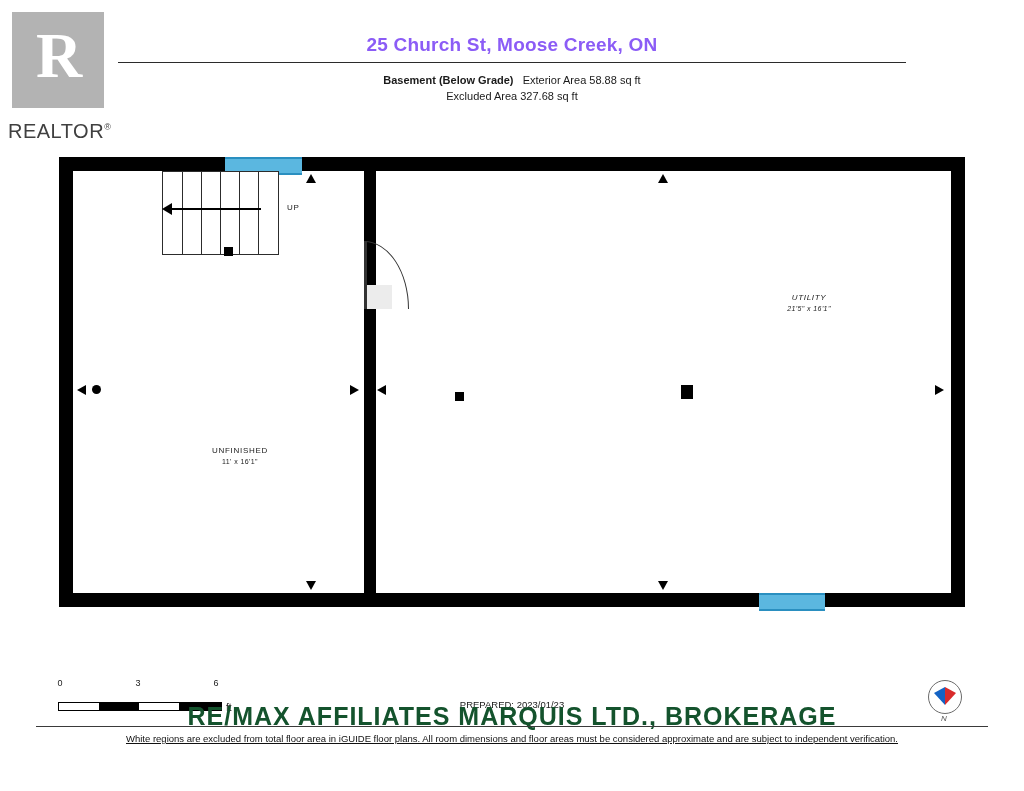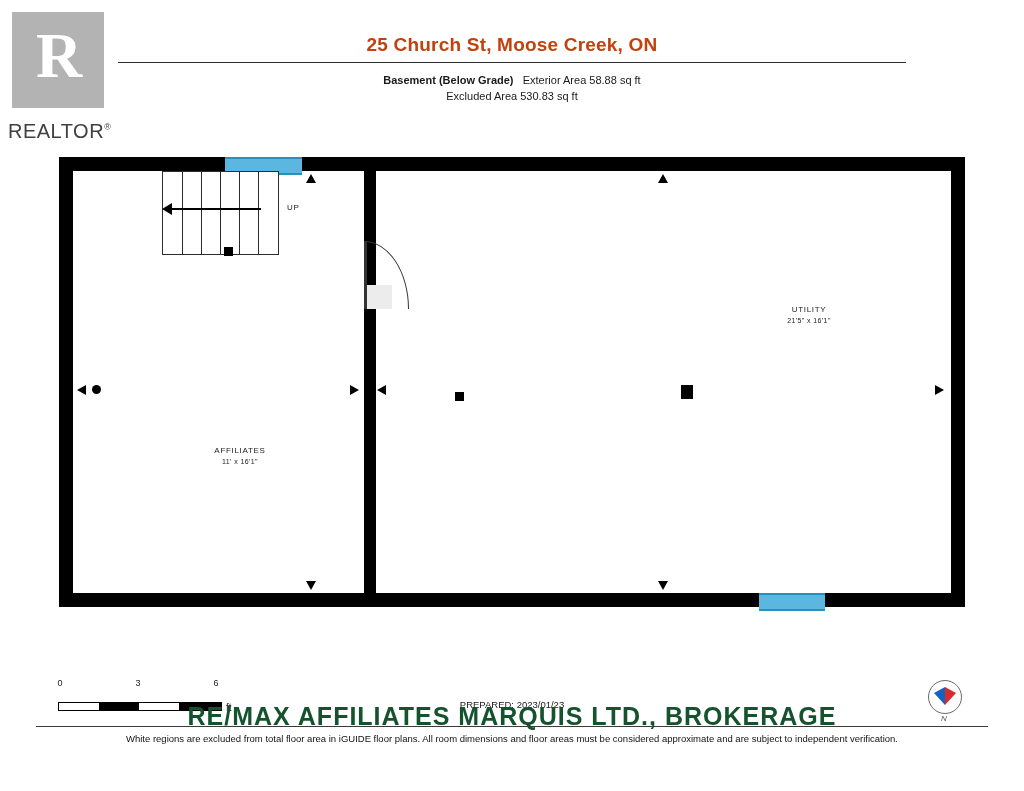--- a/index.html
+++ b/index.html
@@ -57,21 +57,21 @@
   }
 
   .title {
     position: absolute;
     left: 0;
     top: 34px;
     width: 1024px;
     text-align: center;
     font-size: 19px;
     font-weight: bold;
-    color: #c2410c;
+    color: #8b5cf6;
     letter-spacing: 0.2px;
   }
   .title-rule {
     position: absolute;
     left: 118px;
     top: 62px;
     width: 788px;
     height: 1px;
     background: #2b2b2b;
   }
@@ -211,21 +211,21 @@
   }
   .room-label .name {
     font-size: 8px;
     letter-spacing: 0.7px;
   }
   .room-label .dims {
     font-size: 7px;
     letter-spacing: 0.4px;
   }
   .lbl-unfinished { left: 101px; top: 288px; width: 160px; }
-  .lbl-utility    { left: 670px; top: 147px; width: 160px; }
+  .lbl-utility    { left: 670px; top: 135px; width: 160px; font-style: italic; }
 
   
   .dot {
     position: absolute;
     width: 9px; height: 9px;
     border-radius: 50%;
     background: #000000;
   }
   .sq {
     position: absolute;
@@ -367,37 +367,38 @@
     background: #3a3a3a;
   }
   .disclaimer {
     position: absolute;
     left: 0;
     top: 733px;
     width: 1024px;
     text-align: center;
     font-size: 9.5px;
     color: #111111;
+    text-decoration: underline;
   }
 </style>
 </head>
 <body>
 
 <div class="realtor-logo">
   <div class="block"></div>
   <div class="rletter">R</div>
   <div class="word"><span>REALTOR</span><span class="reg">®</span></div>
 </div>
 
 <div class="title">25 Church St, Moose Creek, ON</div>
 <div class="title-rule"></div>
 
 <div class="subhead">
   <div class="line"><span class="label">Basement (Below Grade)</span>&nbsp;&nbsp; <span>Exterior Area 58.88 sq ft</span></div>
-  <div class="line"><span>Excluded Area 530.83 sq ft</span></div>
+  <div class="line"><span>Excluded Area 327.68 sq ft</span></div>
 </div>
 
 <div class="plan">
 
   <div class="wall w-top"></div>
   <div class="wall w-bottom"></div>
   <div class="wall w-left"></div>
   <div class="wall w-right"></div>
   <div class="wall w-mid"></div>
 
@@ -420,21 +421,21 @@
     <div class="arc"></div>
     <div class="shade"></div>
     <div class="panel"></div>
   </div>
 
   <div class="dot" style="left:33px; top:228px;"></div>
   <div class="sq" style="left:396px; top:235px; width:9px; height:9px;"></div>
   <div class="sq" style="left:622px; top:228px; width:12px; height:14px;"></div>
 
   <div class="room-label lbl-unfinished">
-    <div class="name">AFFILIATES</div>
+    <div class="name">UNFINISHED</div>
     <div class="dims">11' x 16'1"</div>
   </div>
   <div class="room-label lbl-utility">
     <div class="name">UTILITY</div>
     <div class="dims">21'5" x 16'1"</div>
   </div>
 
   <div class="dim-arrow arrow-up" style="left:247px; top:17px;"></div>
   <div class="dim-arrow arrow-down" style="left:247px; top:424px;"></div>
   <div class="dim-arrow arrow-up" style="left:599px; top:17px;"></div>

